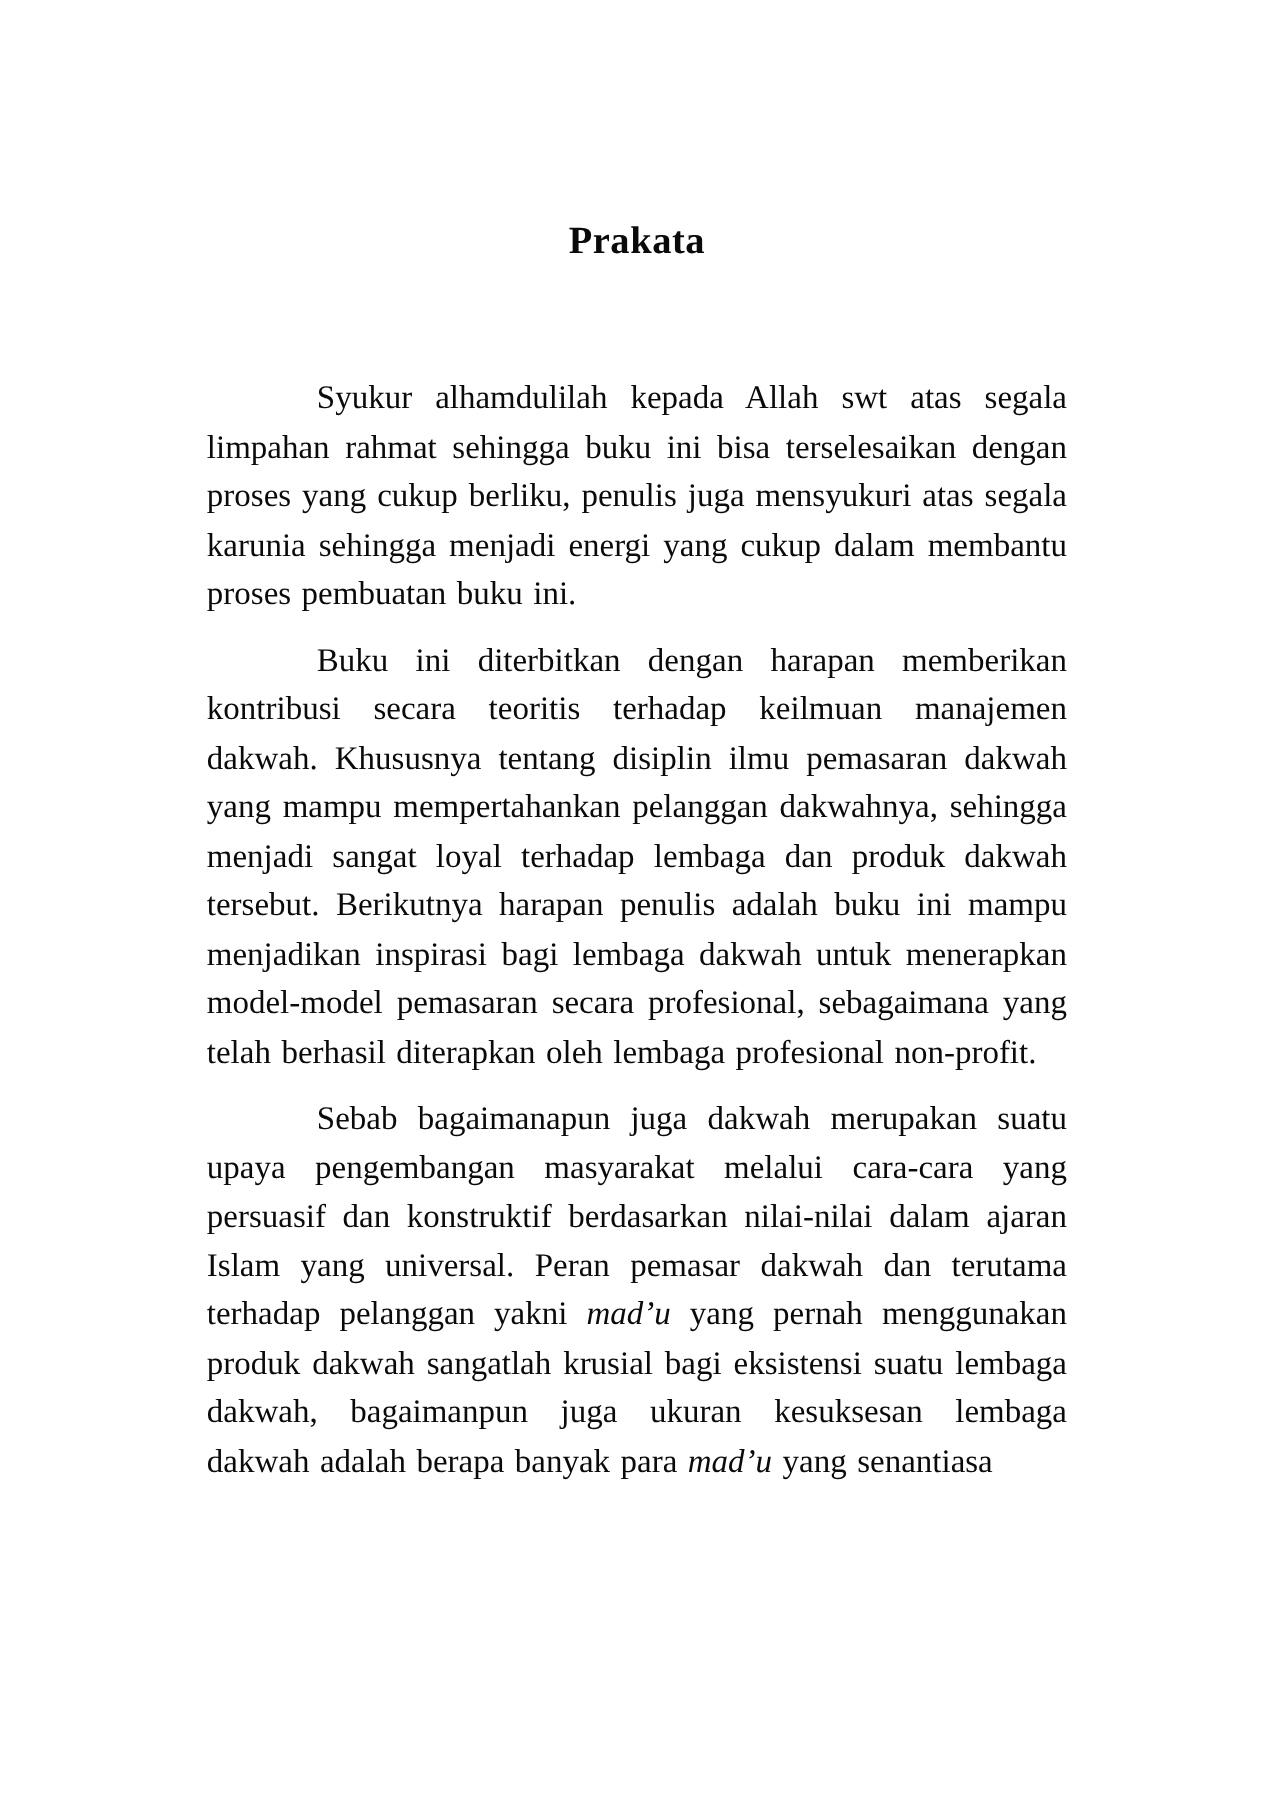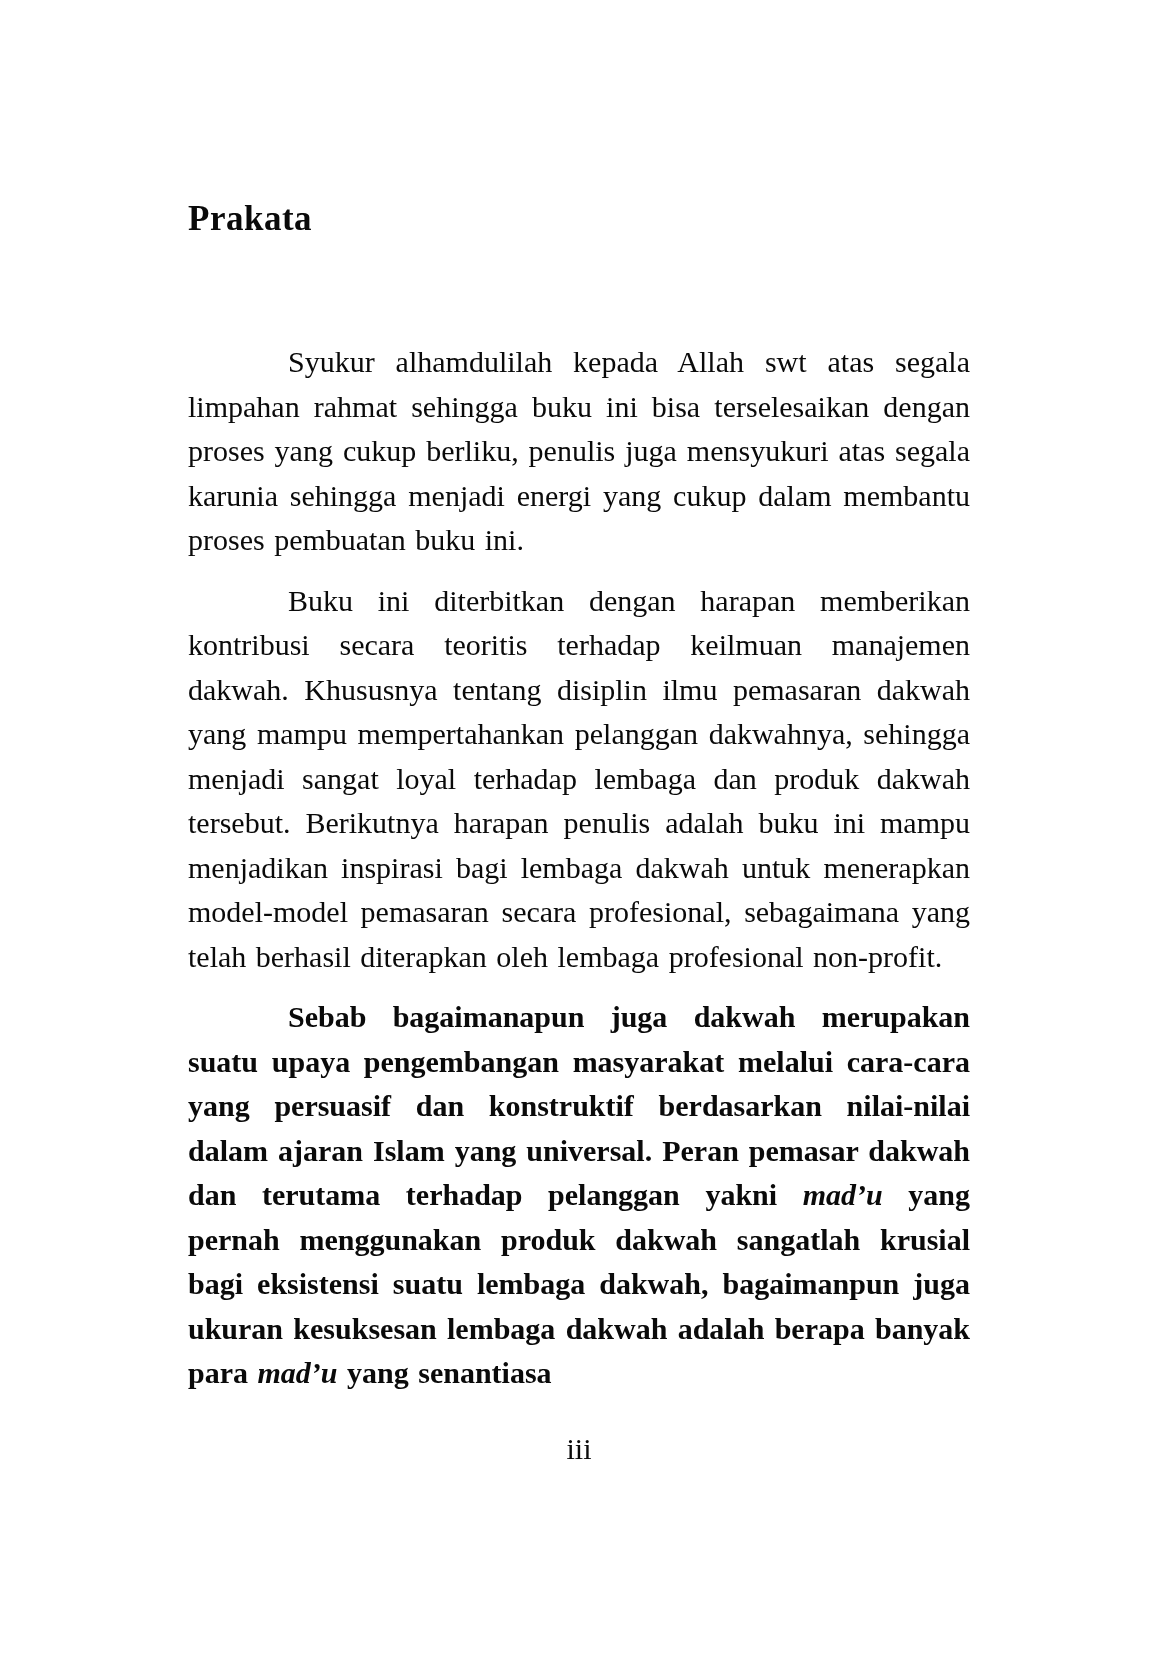--- a/index.html
+++ b/index.html
@@ -15,35 +15,34 @@
     padding: 199px 196px 0 188px;
     font-family: "Liberation Serif", "DejaVu Serif", serif;
     color: #0a0a0a;
     position: relative;
     overflow: hidden;
   }
   .title {
     font-size: 35px;
     line-height: 40px;
     font-weight: 700;
-    text-align: left;
+    text-align: center;
     margin: 0 0 101px 0;
     letter-spacing: 0.5px;
   }
   .body-text p.para {
     font-size: 30px;
     line-height: 44.5px;
     text-align: justify;
     text-indent: 100px;
     margin: 12px 0 16px 0;
     word-spacing: 2px;
   }
   .body-text p.para:last-child {
     margin-bottom: 0;
-    font-weight: bold;
   }
   .body-text em {
     font-style: italic;
   }
   .page-number {
     font-size: 30px;
     line-height: 44px;
     text-align: center;
     margin-top: 31px;
   }
@@ -53,14 +52,13 @@
 
 <div class="page">
   <h1 class="title">Prakata</h1>
 
   <div class="body-text">
       <p class="para"><span>Syukur alhamdulilah kepada Allah swt atas segala limpahan rahmat sehingga buku ini bisa terselesaikan dengan proses yang cukup berliku, penulis juga mensyukuri atas segala karunia sehingga menjadi energi yang cukup dalam membantu proses pembuatan buku ini.</span></p>
       <p class="para"><span>Buku ini  diterbitkan dengan harapan memberikan kontribusi secara teoritis terhadap keilmuan manajemen dakwah. Khususnya tentang disiplin ilmu pemasaran dakwah yang mampu mempertahankan pelanggan dakwahnya, sehingga menjadi sangat loyal terhadap lembaga dan produk dakwah tersebut. Berikutnya harapan penulis adalah buku ini mampu menjadikan inspirasi bagi lembaga dakwah untuk menerapkan model-model pemasaran secara profesional, sebagaimana yang telah berhasil diterapkan oleh lembaga profesional non-profit.</span></p>
       <p class="para"><span>Sebab bagaimanapun juga dakwah merupakan suatu upaya pengembangan masyarakat melalui cara-cara yang persuasif dan konstruktif berdasarkan nilai-nilai dalam ajaran Islam yang universal. Peran pemasar dakwah dan terutama terhadap pelanggan yakni </span><em>mad’u</em><span> yang pernah menggunakan produk dakwah sangatlah krusial bagi eksistensi suatu lembaga dakwah, bagaimanpun juga ukuran kesuksesan lembaga dakwah adalah berapa banyak para </span><em>mad’u</em><span> yang senantiasa</span></p>
     </div>
 
-  <div class="page-number">iii</div>
 </div>
 
 </body></html>

